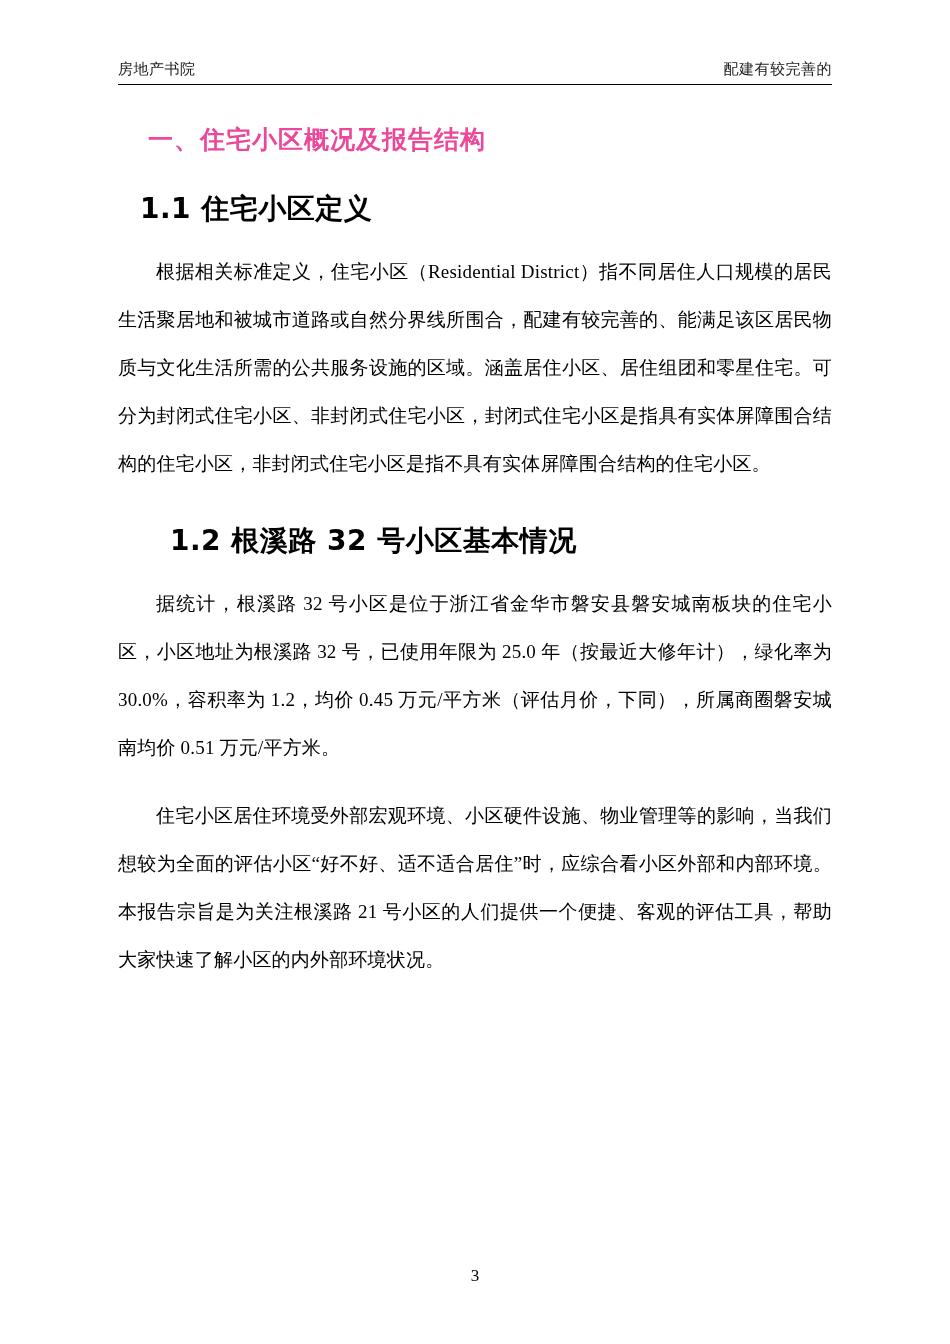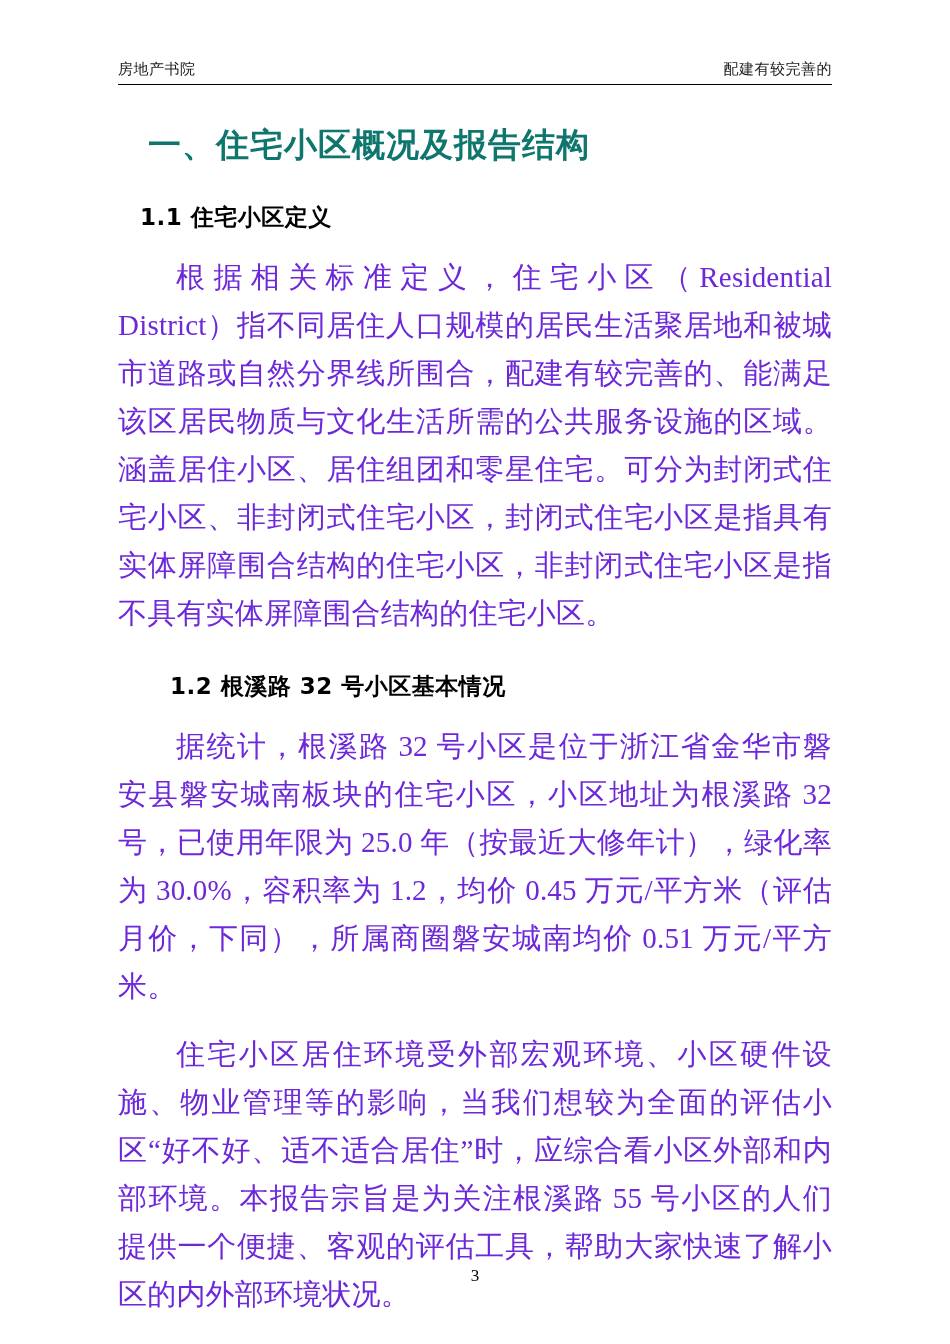--- a/index.html
+++ b/index.html
@@ -33,48 +33,48 @@
     font-family: "DejaVu Sans", "Liberation Sans", sans-serif;
     color: #1a1a1a;
     padding-bottom: 5px;
     border-bottom: 1.5px solid #000;
     letter-spacing: 0.5px;
   }
   .header-left, .header-right {
     white-space: nowrap;
   }
   h1.sec-title {
-    font-size: 33px;
+    font-size: 25px;
     font-weight: bold;
     font-family: "DejaVu Sans", "Liberation Sans", sans-serif;
     margin: 38px 0 0 0;
     padding-left: 30px;
     letter-spacing: 1px;
-    color: #0f766e;
+    color: #ec4899;
   }
   h2.sub-title {
-    font-size: 23px;
+    font-size: 28px;
     font-weight: bold;
     font-family: "DejaVu Sans", "Liberation Sans", sans-serif;
     margin: 34px 0 0 0;
     padding-left: 22px;
     letter-spacing: 0.5px;
     color: #000;
   }
   h2.sub-title.indent2 {
     padding-left: 52px;
   }
   p.body-para {
-    font-size: 29px;
+    font-size: 19px;
     line-height: 48px;
     text-align: justify;
     text-justify: inter-ideograph;
     margin: 20px 0 0 0;
     text-indent: 2em;
-    color: #6d28d9;
+    color: #000000;
     letter-spacing: 0.2px;
   }
   .page-number {
     position: absolute;
     bottom: 58px;
     left: 0;
     width: 950px;
     text-align: center;
     font-size: 17px;
     font-family: "Liberation Serif", serif;
@@ -97,19 +97,19 @@
 
     <h2 class="sub-title">1.1  住宅小区定义</h2>
 
     <p class="body-para">根据相关标准定义，住宅小区（Residential District）指不同居住人口规模的居民生活聚居地和被城市道路或自然分界线所围合，配建有较完善的、能满足该区居民物质与文化生活所需的公共服务设施的区域。涵盖居住小区、居住组团和零星住宅。可分为封闭式住宅小区、非封闭式住宅小区，封闭式住宅小区是指具有实体屏障围合结构的住宅小区，非封闭式住宅小区是指不具有实体屏障围合结构的住宅小区。</p>
 
     <h2 class="sub-title indent2">1.2  根溪路 32 号小区基本情况</h2>
 
     <p class="body-para">据统计，根溪路 32 号小区是位于浙江省金华市磐安县磐安城南板块的住宅小区，小区地址为根溪路 32 号，已使用年限为 25.0 年（按最近大修年计），绿化率为 30.0%，容积率为 1.2，均价 0.45 万元/平方米（评估月价，下同），所属商圈磐安城南均价 0.51 万元/平方米。</p>
 
 
-    <p class="body-para">住宅小区居住环境受外部宏观环境、小区硬件设施、物业管理等的影响，当我们想较为全面的评估小区“好不好、适不适合居住”时，应综合看小区外部和内部环境。本报告宗旨是为关注根溪路 55 号小区的人们提供一个便捷、客观的评估工具，帮助大家快速了解小区的内外部环境状况。</p>
+    <p class="body-para">住宅小区居住环境受外部宏观环境、小区硬件设施、物业管理等的影响，当我们想较为全面的评估小区“好不好、适不适合居住”时，应综合看小区外部和内部环境。本报告宗旨是为关注根溪路 21 号小区的人们提供一个便捷、客观的评估工具，帮助大家快速了解小区的内外部环境状况。</p>
 
   </div>
 
   <div class="page-number">3</div>
 
 </div>
 
 </body></html>

